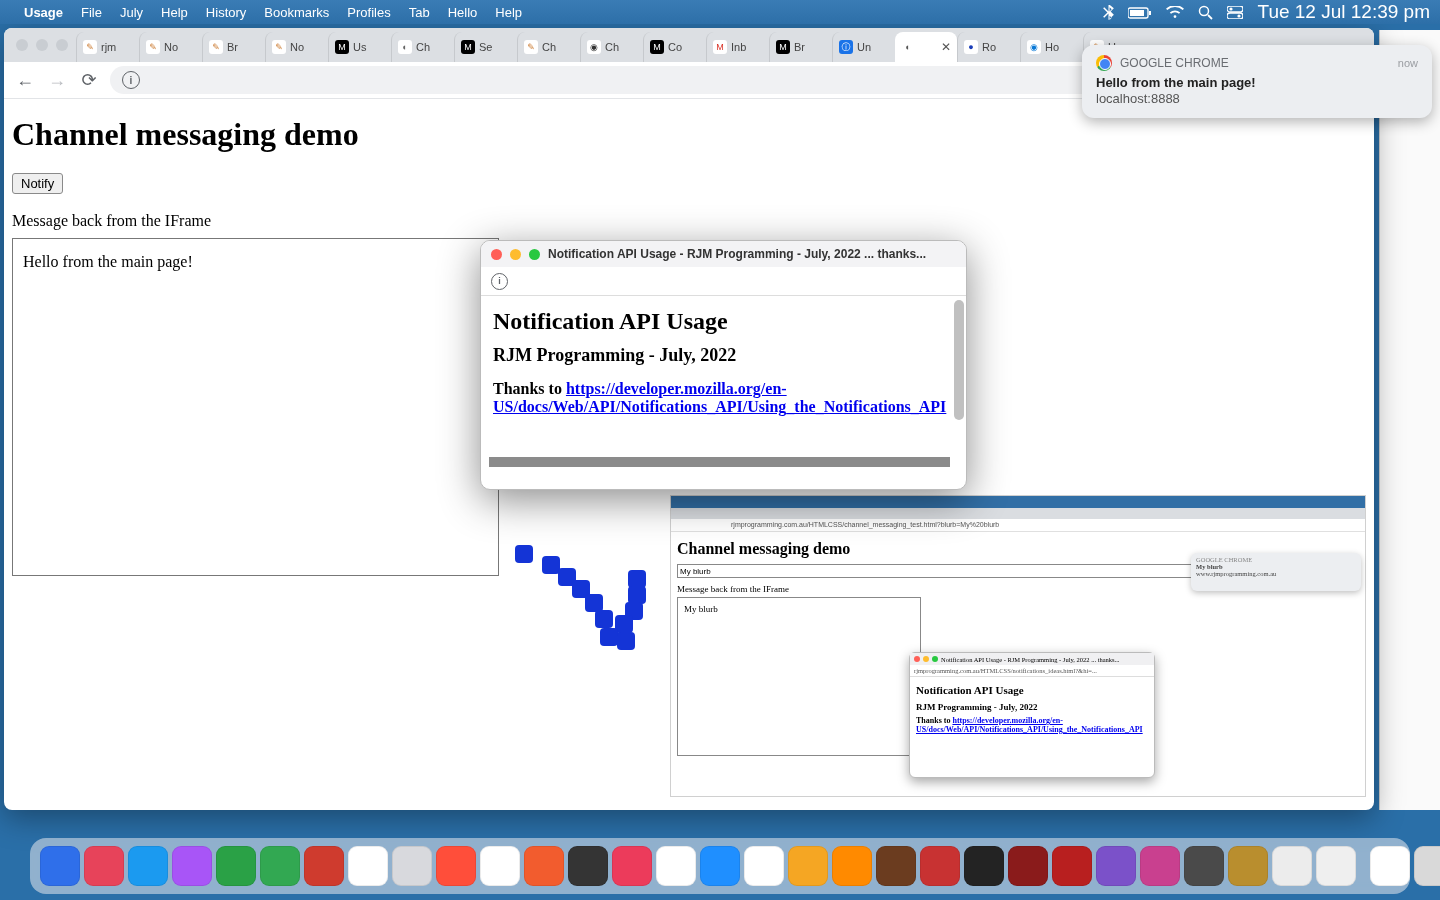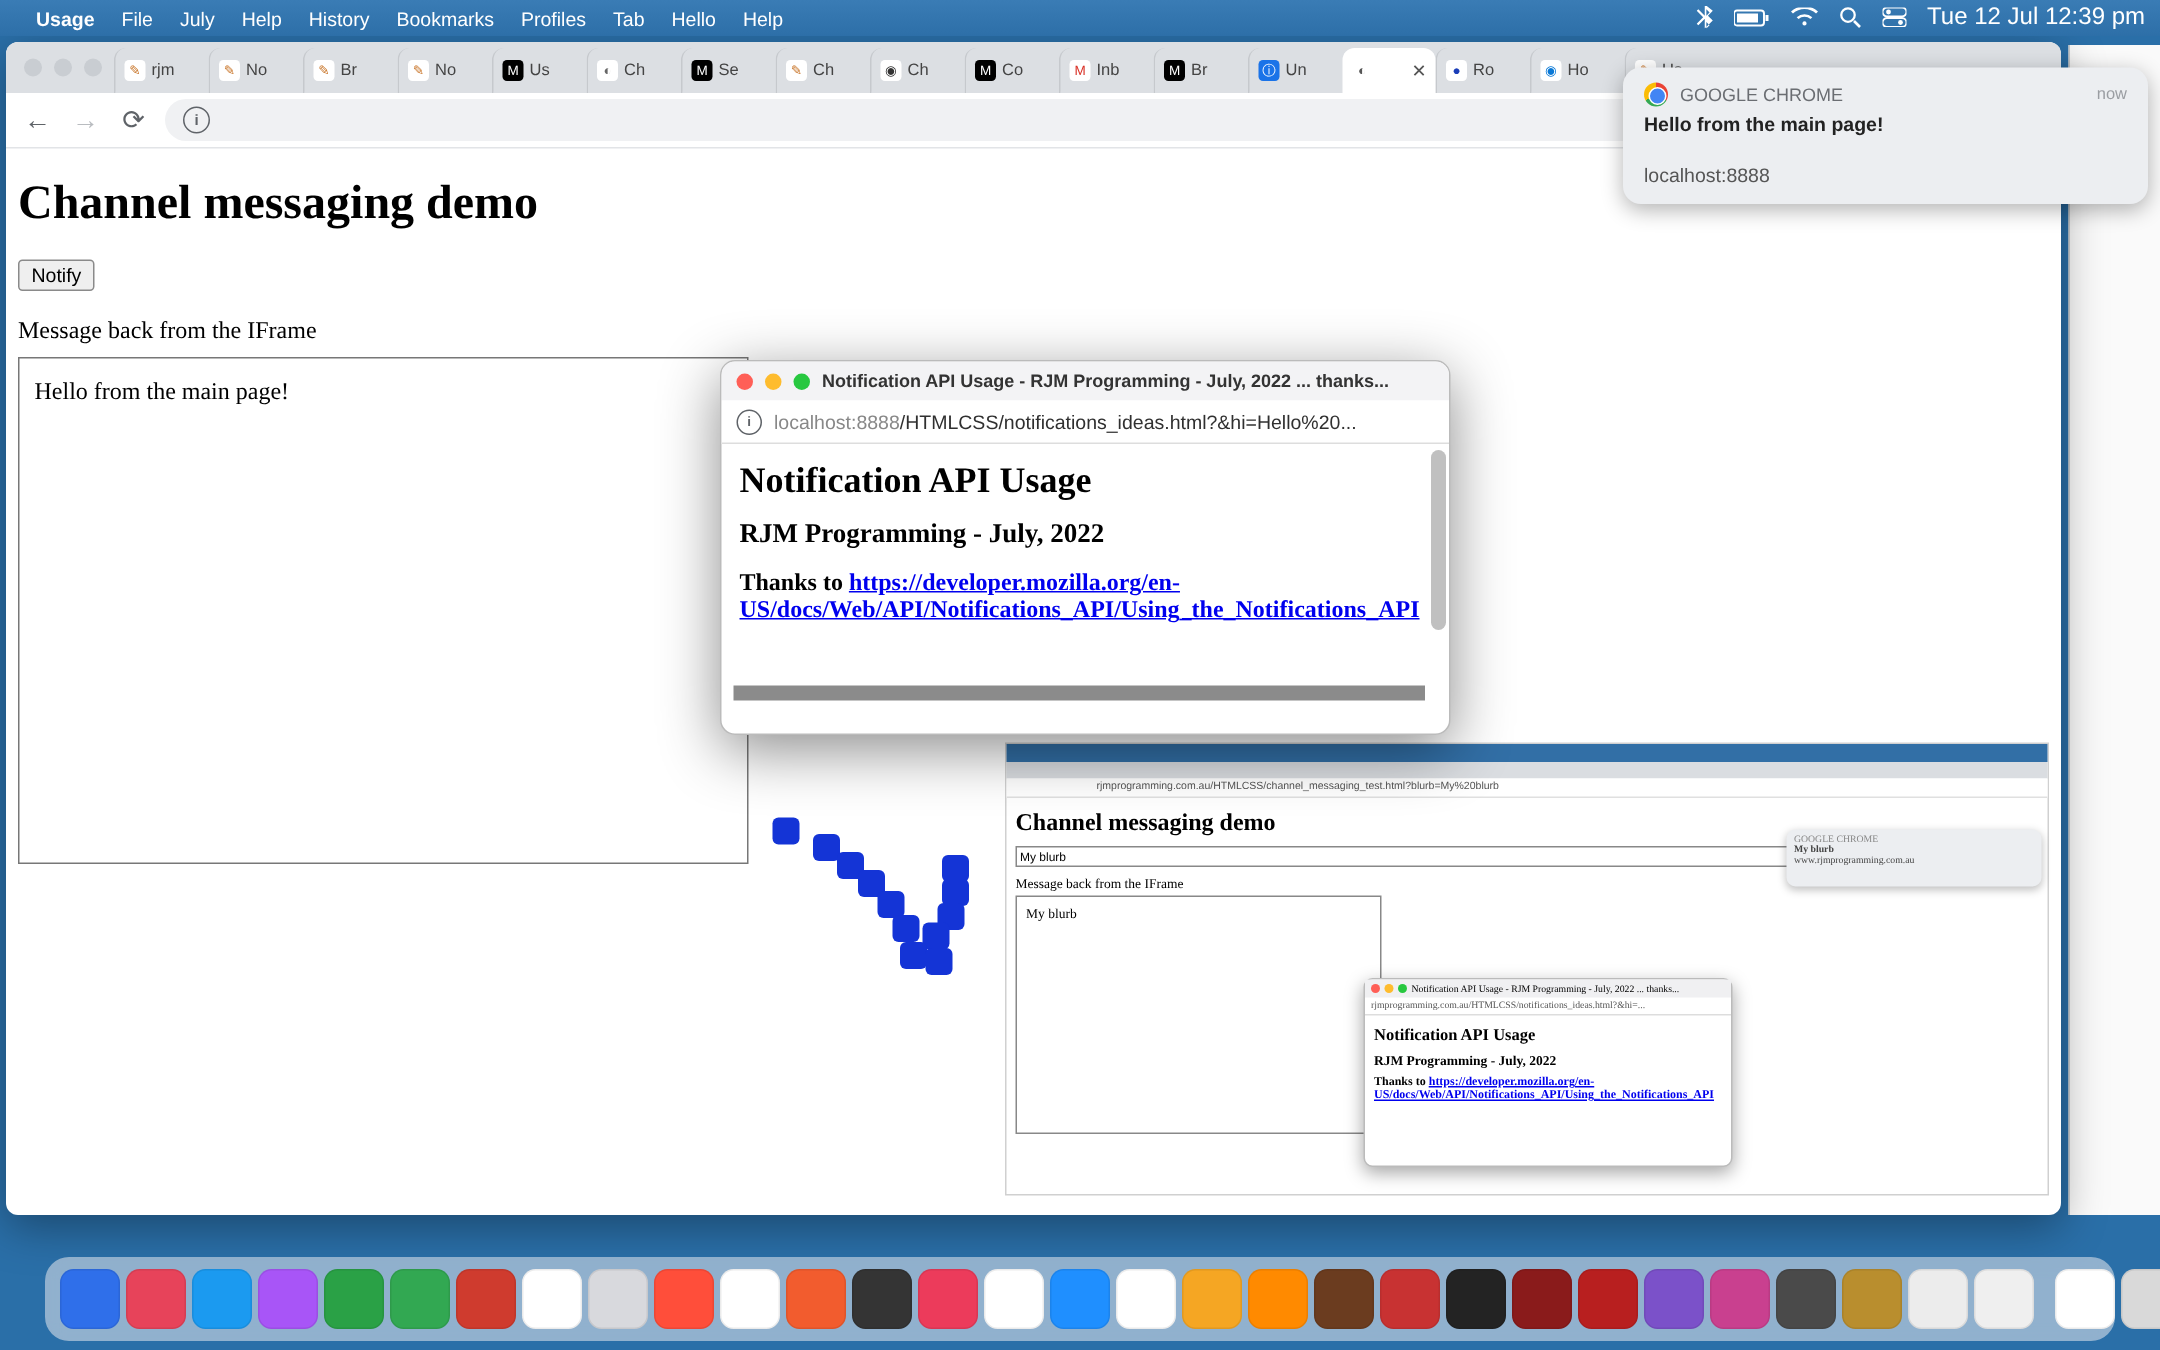--- a/index.html
+++ b/index.html
@@ -2,21 +2,21 @@
 <html><head>
 <meta charset="utf-8">
 <style>
   html,body{margin:0;padding:0;width:1440px;height:900px;overflow:hidden;font-family:-apple-system,BlinkMacSystemFont,"Helvetica Neue",Arial,sans-serif;background:#2a6fa8;}
   
   #menubar{position:absolute;top:0;left:0;right:0;height:24px;background:linear-gradient(#3a7cb5,#2d6fa8);color:#fff;display:flex;align-items:center;font-size:13px;padding:0 10px;z-index:50;}
   #menubar .apple{font-size:15px;margin-right:14px;}
   #menubar .m-item{margin-right:18px;cursor:default;}
   #menubar .m-item.bold{font-weight:600;}
   #menubar .spacer{flex:1;}
-  #menubar .r-item{margin-left:14px;font-size:16px;}
+  #menubar .r-item{margin-left:14px;font-size:19px;}
   #menubar svg{vertical-align:middle;}
   
   #chrome-window{position:absolute;top:28px;left:4px;width:1370px;height:782px;background:#fff;border-radius:8px;box-shadow:0 8px 30px rgba(0,0,0,.35);overflow:hidden;z-index:10;}
   #tabstrip{height:34px;background:#dcdfe3;display:flex;align-items:flex-end;padding-left:8px;position:relative;}
   .traffic{display:flex;gap:8px;align-items:center;height:100%;padding:0 8px 0 4px;}
   .traffic span{width:12px;height:12px;border-radius:50%;background:#c9cdd2;display:inline-block;}
   .tab{height:30px;min-width:50px;max-width:54px;border-radius:8px 8px 0 0;display:flex;align-items:center;gap:4px;padding:0 6px;font-size:11px;color:#444;border-left:1px solid #c6c9cd;overflow:hidden;white-space:nowrap;}
   .tab.active{background:#fff;border-left:none;}
   .tab .fav{width:14px;height:14px;flex:0 0 14px;border-radius:3px;display:flex;align-items:center;justify-content:center;font-size:9px;color:#fff;}
   .tab .x{margin-left:auto;color:#555;font-size:12px;}
@@ -47,21 +47,21 @@
   #popup .p-scroll{position:absolute;right:2px;top:4px;width:10px;height:155px;background:transparent;}
   #popup .p-scroll div{width:10px;height:120px;background:#c0c0c0;border-radius:5px;}
   #popup .p-footbar{position:absolute;bottom:10px;left:8px;right:16px;height:10px;background:#8b8b8b;}
   
   #toast{position:absolute;top:45px;right:8px;width:322px;background:#eceef1;border-radius:12px;box-shadow:0 4px 14px rgba(0,0,0,.3);padding:10px 14px 12px 14px;z-index:60;font-size:13px;color:#333;}
   #toast .t-head{display:flex;align-items:center;gap:8px;color:#6a6d72;font-size:12px;}
   #toast .t-head .chrome-ico{width:16px;height:16px;border-radius:50%;background:conic-gradient(#ea4335 0 120deg,#34a853 120deg 240deg,#fbbc05 240deg 360deg);position:relative;}
   #toast .t-head .chrome-ico::after{content:"";position:absolute;top:3px;left:3px;width:10px;height:10px;border-radius:50%;background:#4285f4;border:1.5px solid #fff;}
   #toast .t-head .now{margin-left:auto;color:#9a9da2;font-size:11px;}
   #toast .t-title{font-weight:600;margin-top:4px;color:#222;}
-  #toast .t-sub{color:#555;margin-top:19px;}
+  #toast .t-sub{color:#555;margin-top:1px;}
   
   #nested{position:absolute;top:495px;left:670px;width:694px;height:300px;background:#fff;z-index:20;border:1px solid #d0d0d0;}
   #nested .n-menubar{height:12px;background:#326fa6;}
   #nested .n-tabs{height:11px;background:#dadde1;}
   #nested .n-addr{height:12px;background:#fff;border-bottom:1px solid #e0e0e0;font-size:7px;color:#555;padding-left:60px;line-height:12px;}
   #nested .n-doc{position:relative;padding:4px 6px;font-family:"Times New Roman",serif;}
   #nested .n-doc h5{font-size:16px;font-weight:bold;margin:4px 0 6px 0;}
   #nested .n-input{display:flex;gap:4px;align-items:center;}
   #nested .n-input input{flex:1;height:12px;border:1px solid #888;font-size:8px;padding:0 2px;}
   #nested .n-input button{font-size:8px;height:14px;border:1px solid #888;background:#efefef;border-radius:2px;}
@@ -237,21 +237,20 @@
 
 <div id="popup">
   <div class="p-title">
     <span class="tl-dot tl-r"></span>
     <span class="tl-dot tl-y"></span>
     <span class="tl-dot tl-g"></span>
     <span style="overflow:hidden;text-overflow:ellipsis;white-space:nowrap;">Notification API Usage - RJM Programming - July, 2022 ... thanks...</span>
   </div>
   <div class="p-addr">
     <span class="info">i</span>
-    <span><span class="dim">localhost</span><span class="dim">:8888</span><span>/HTMLCSS/notifications_ideas.html?&amp;hi=Hello%20...</span></span>
   </div>
   <div class="p-body">
     <h2>Notification API Usage</h2>
     <h3>RJM Programming - July, 2022</h3>
     <h4>
       <span>Thanks to </span><a href="#">https://developer.mozilla.org/en-US/docs/Web/API/Notifications_API/Using_the_Notifications_API</a>
     </h4>
     <div class="p-scroll">
         <div></div>
       </div>

